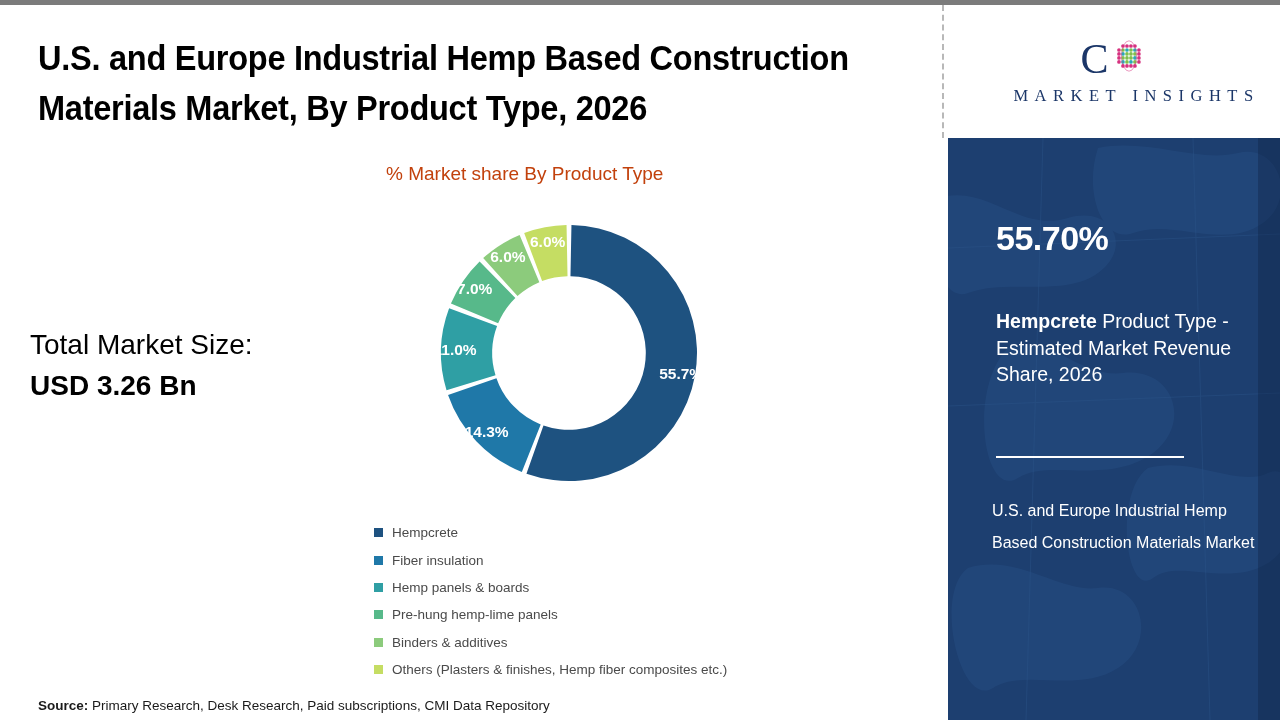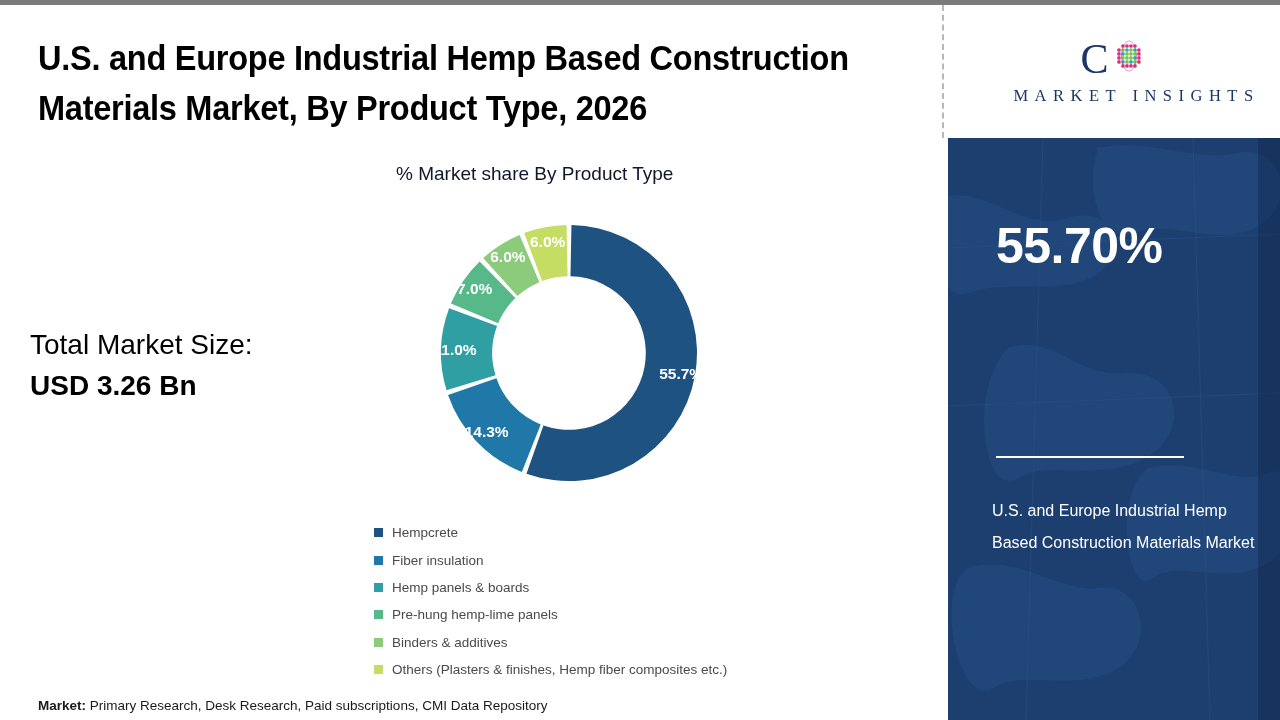--- a/index.html
+++ b/index.html
@@ -27,22 +27,22 @@
   .main { position: absolute; left: 0; top: 5px; width: 943px; height: 715px; }
 
   .title {
     position: absolute; left: 38px; top: 28px; width: 880px;
     font-size: 35px; font-weight: bold; line-height: 1.44;
     color: #000; letter-spacing: -0.3px;
     transform: scaleX(0.93); transform-origin: left top;
   }
 
   .subtitle {
-    position: absolute; left: 396px; top: 158px;
-    font-size: 19px; color: #0f172a; font-weight: normal;
+    position: absolute; left: 386px; top: 158px;
+    font-size: 19px; color: #c2410c; font-weight: normal;
   }
 
   .tms {
     position: absolute; left: 30px; top: 320px; width: 330px;
     font-size: 28px; color: #000; line-height: 1.45;
   }
   .tms .tms-value { font-weight: bold; display: block; }
 
   
   .donut-wrap { position: absolute; left: 428px; top: 218px; width: 282px; height: 260px; }
@@ -89,21 +89,21 @@
     background: #1d3f70; overflow: hidden;
   }
   .sidebar-map { position: absolute; inset: 0; opacity: .5; }
   .sidebar-edge {
     position: absolute; right: 0; top: 0; width: 22px; height: 100%;
     background: rgba(10,28,56,0.30);
   }
 
   .sb-pct {
     position: absolute; left: 48px; top: 83px;
-    font-size: 50px; font-weight: bold; color: #ffffff; line-height: 1;
+    font-size: 34px; font-weight: bold; color: #ffffff; line-height: 1;
     letter-spacing: -0.5px;
   }
   .sb-desc {
     position: absolute; left: 48px; top: 170px; width: 266px;
     font-size: 19.5px; color: #ffffff; line-height: 1.36;
   }
   .sb-desc b { font-weight: bold; }
   .sb-rule {
     position: absolute; left: 48px; top: 318px; width: 188px; height: 2px;
     background: #ffffff;
@@ -176,21 +176,21 @@
           <span class="legend-swatch" style="background: rgb(140, 203, 124);"></span>
           <span class="legend-label">Binders &amp; additives</span>
         </div>
         <div class="legend-row">
           <span class="legend-swatch" style="background: rgb(197, 221, 99);"></span>
           <span class="legend-label">Others (Plasters &amp; finishes, Hemp fiber composites etc.)</span>
         </div>
       </div>
 
     <div class="source">
-      <b>Market:</b><span> Primary Research, Desk Research, Paid subscriptions, CMI Data Repository</span>
+      <b>Source:</b><span> Primary Research, Desk Research, Paid subscriptions, CMI Data Repository</span>
     </div>
   </div>
 
   <div class="logo-box">
     <div class="logo-main">
       <span>C</span>
       <span class="logo-globe">
         <svg width="34" height="34" viewBox="0 0 34 34" id="globe-svg">
             <circle cx="10.975" cy="6.9875" r="1.85" fill="#d6317f"></circle>
             <circle cx="14.9625" cy="6.9875" r="1.85" fill="#d6317f"></circle>
@@ -245,19 +245,22 @@
         <line x1="0" y1="110" x2="332" y2="96"></line>
         <line x1="0" y1="268" x2="332" y2="255"></line>
         <line x1="95" y1="0" x2="78" y2="582"></line>
         <line x1="245" y1="0" x2="262" y2="582"></line>
       </g>
     </svg>
     <div class="sidebar-edge"></div>
 
     <div class="sb-pct">55.70%</div>
 
+    <div class="sb-desc">
+      <b>Hempcrete</b><span> Product Type - Estimated Market Revenue Share, 2026</span>
+    </div>
 
     <div class="sb-rule"></div>
 
     <div class="sb-foot">U.S. and Europe Industrial Hemp Based Construction Materials Market</div>
   </div>
 
 </div>
 
 </body></html>

